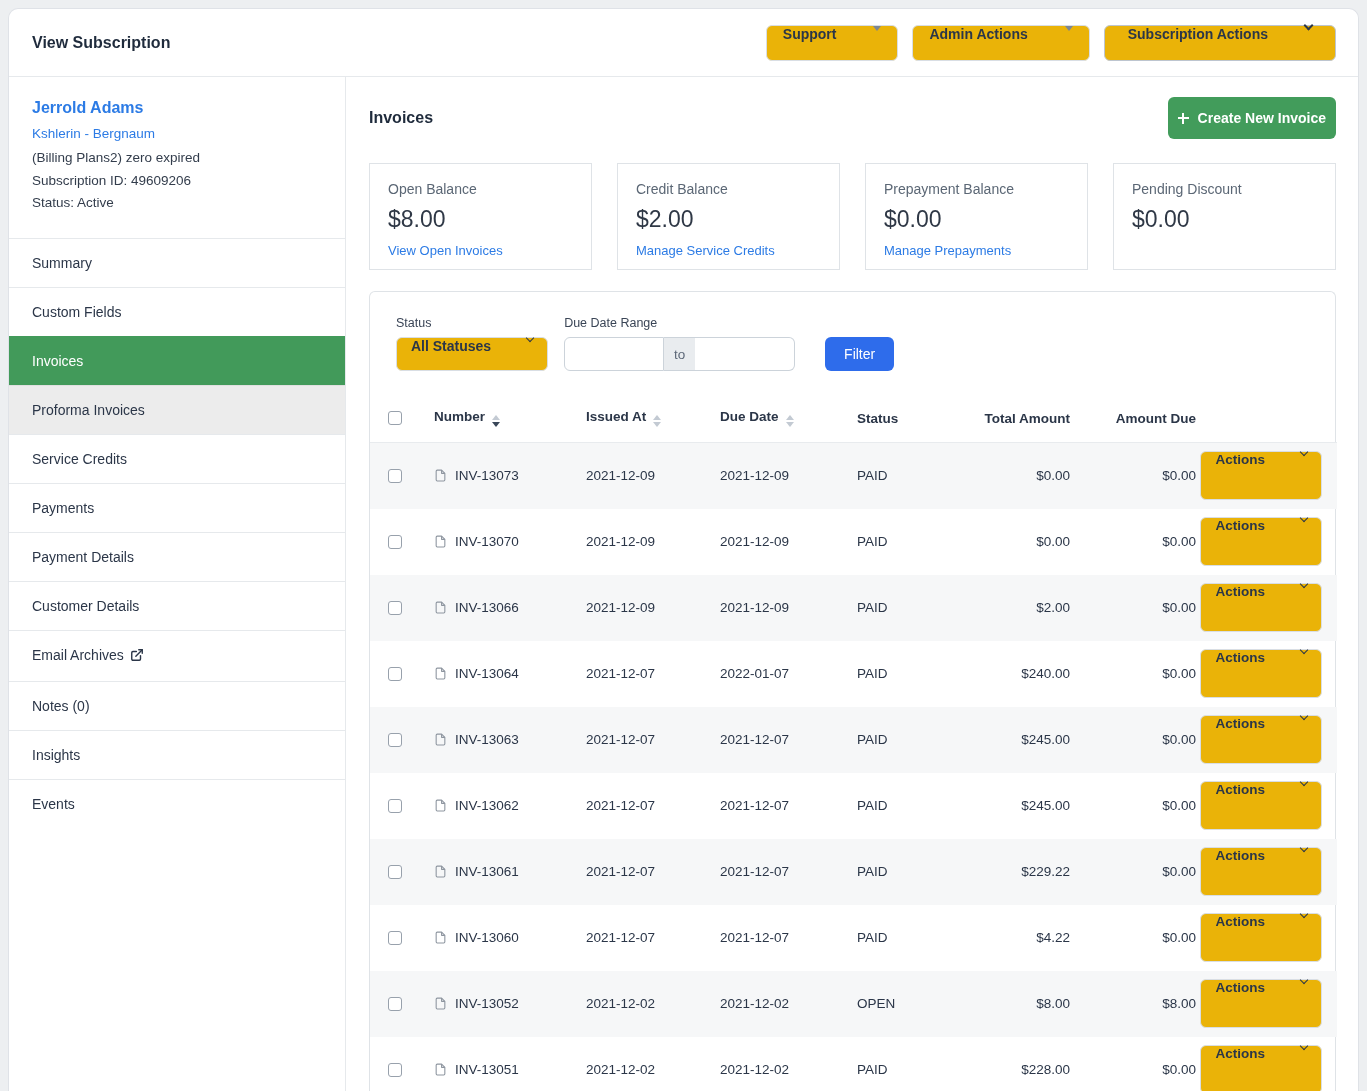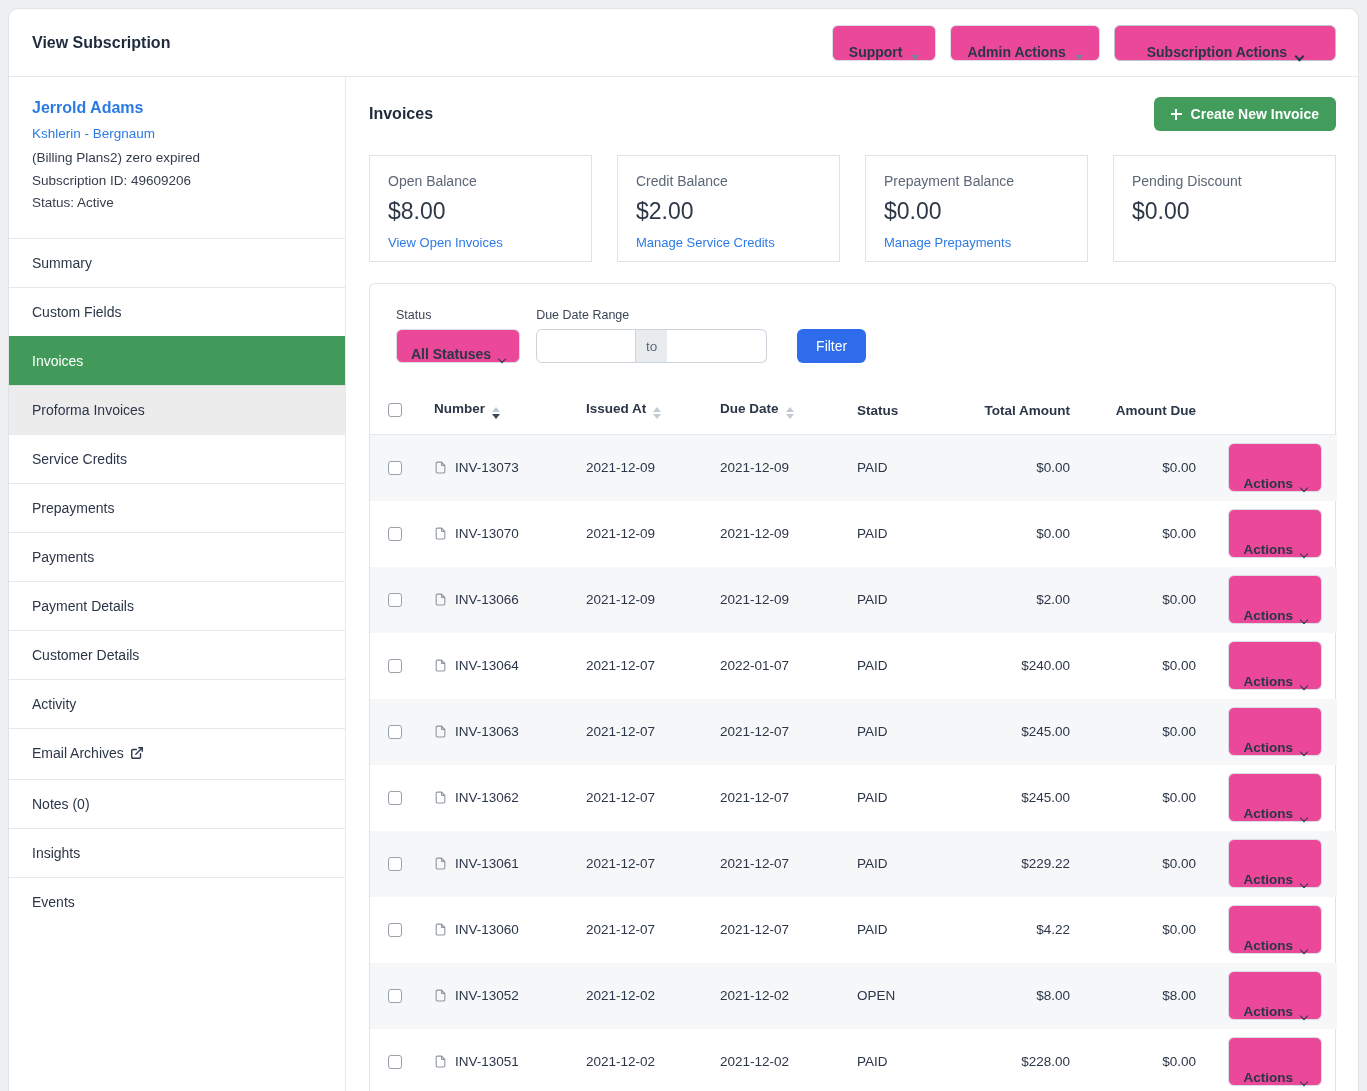--- a/index.html
+++ b/index.html
@@ -25,26 +25,26 @@
   
   .top-header {
     height:68px; flex:0 0 68px;
     display:flex; align-items:center; justify-content:space-between;
     padding:0 22px 0 23px;
     border-bottom:1px solid #e6e9ec;
   }
   .page-title { font-size:16px; font-weight:700; color:#1f2b3c; }
   .hdr-btns { display:flex; gap:14px; }
   .btn {
-    display:inline-flex; align-items:flex-end; justify-content:center;
-    background:#ec4899; border:1px solid #d9dee4; border-radius:6px;
+    display:inline-flex; align-items:flex-start; justify-content:center;
+    background:#eab308; border:1px solid #d9dee4; border-radius:6px;
     font-family:inherit; font-size:14px; font-weight:700; color:#2b3648;
-    height:36px; padding:0 16px; cursor:pointer; white-space:nowrap;
-  }
-  .btn.strong-border { border-color:#bdc5cf; padding:0 32px; }
+    height:36px; padding:0 16px; cursor:pointer; white-space:nowrap;gap:28px;
+  }
+  .btn.strong-border { border-color:#bdc5cf; padding:0 23px; }
   .caret {
     display:inline-block; width:0; height:0; margin-left:9px;
     border-left:4px solid transparent; border-right:4px solid transparent;
     border-top:5px solid #7c8694;
   }
   .chev {
     display:inline-block; width:7px; height:7px; margin-left:9px; margin-top:-4px;
     border-right:2px solid currentColor; border-bottom:2px solid currentColor;
     transform:rotate(45deg);
   }
@@ -66,21 +66,21 @@
   .nav li.active { background:#429a5a; color:#fff; border-top-color:#429a5a; }
   .nav li.hl { background:#ececec; border-top-color:#e0e0e0; }
   .ext-ico { display:inline-block; vertical-align:-2px; margin-left:6px; }
   
   .main { flex:1; padding:20px 22px 0 23px; overflow:hidden; }
   .main-head { display:flex; align-items:center; justify-content:space-between; margin-bottom:16px; }
   .section-title { font-size:16px; font-weight:700; color:#1f2b3c; }
   .btn-green {
     display:inline-flex; align-items:center; gap:9px;
     background:#429c5b; color:#fff; border:none; border-radius:6px;
-    height:34px; padding:0 17px; font-family:inherit; font-size:14px; font-weight:700; cursor:pointer;
+    height:42px; padding:0 10px; font-family:inherit; font-size:14px; font-weight:700; cursor:pointer;
   }
   .plus-ico { position:relative; width:11px; height:11px; display:inline-block; }
   .plus-ico::before { content:""; position:absolute; left:0; top:4.5px; width:11px; height:2px; background:#fff; }
   .plus-ico::after  { content:""; position:absolute; left:4.5px; top:0; width:2px; height:11px; background:#fff; }
   
   .cards { display:flex; gap:25px; margin-bottom:21px;margin-top:24px; }
   .card {
     flex:1; height:107px; background:#fff;
     border:1px solid #dfe3e7; padding:17px 18px;
   }
@@ -173,25 +173,23 @@
         <div class="cust-plan">(Billing Plans2) zero expired</div>
         <div class="cust-line">Subscription ID: 49609206</div>
         <div class="cust-line">Status: Active</div>
       </div>
       <ul class="nav">
         <li>Summary</li>
         <li>Custom Fields</li>
         <li class="active">Invoices</li>
         <li class="hl">Proforma Invoices</li>
         <li>Service Credits</li>
-        <li>Prepayments</li>
         <li>Payments</li>
         <li>Payment Details</li>
         <li>Customer Details</li>
-        <li>Activity</li>
         <li><span>Email Archives</span><span class="ext-ico"><svg width="14" height="14" viewBox="0 0 24 24" fill="none" stroke="#2b3648" stroke-width="2.4" stroke-linecap="round" stroke-linejoin="round">
                 <path d="M18 13v6a2 2 0 0 1-2 2H5a2 2 0 0 1-2-2V8a2 2 0 0 1 2-2h6"></path>
                 <path d="M15 3h6v6"></path>
                 <path d="M10 14L21 3"></path>
               </svg></span></li>
         <li>Notes (0)</li>
         <li>Insights</li>
         <li>Events</li>
       </ul>
     </div>

